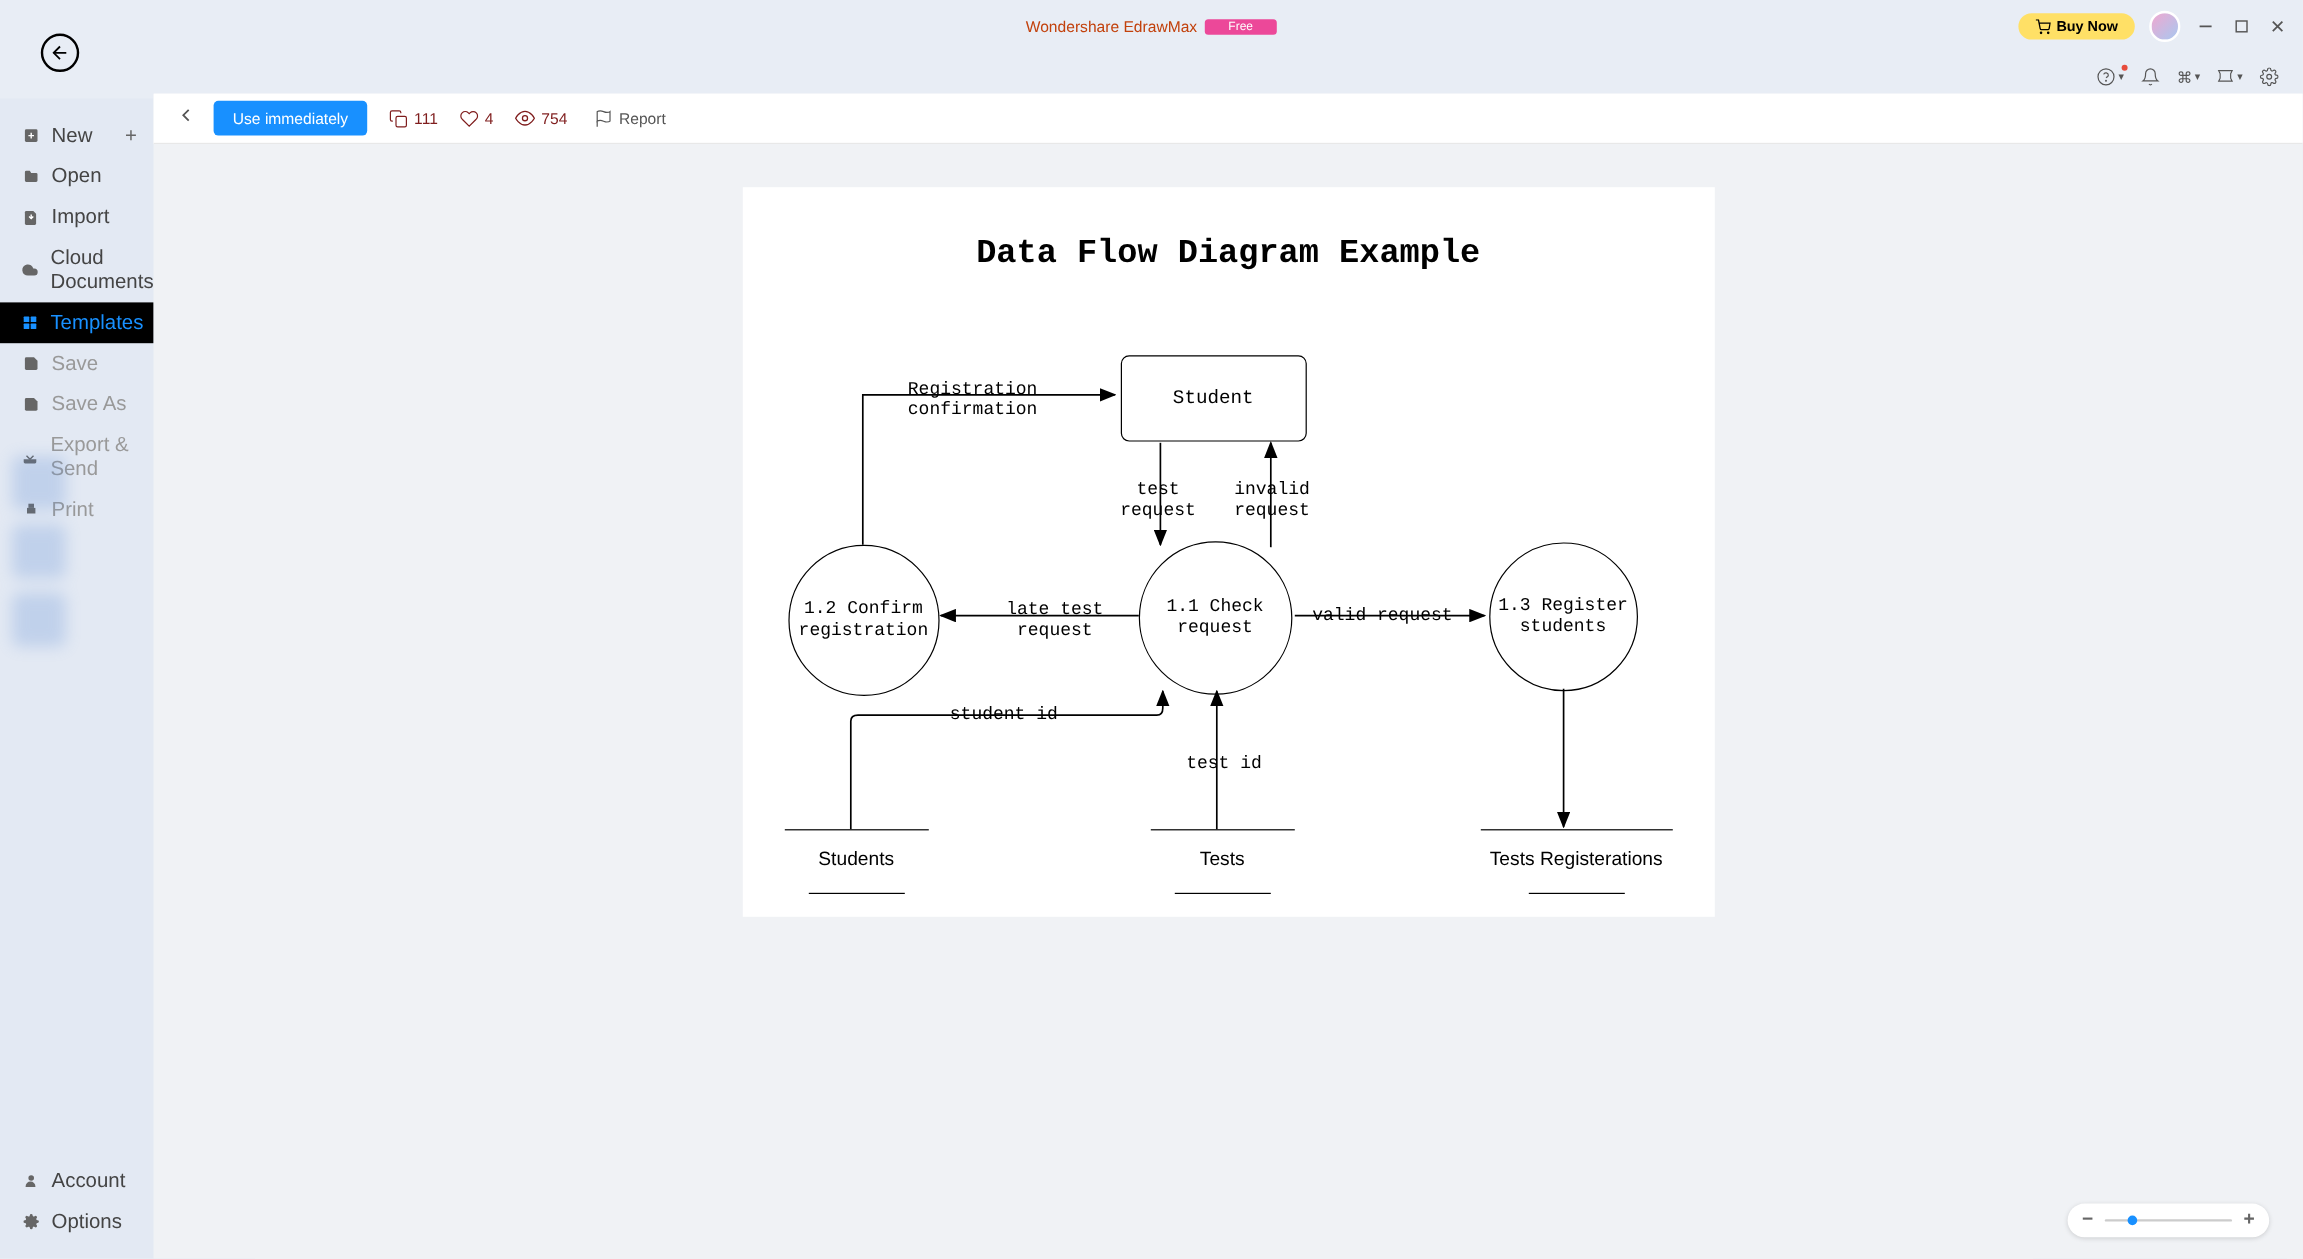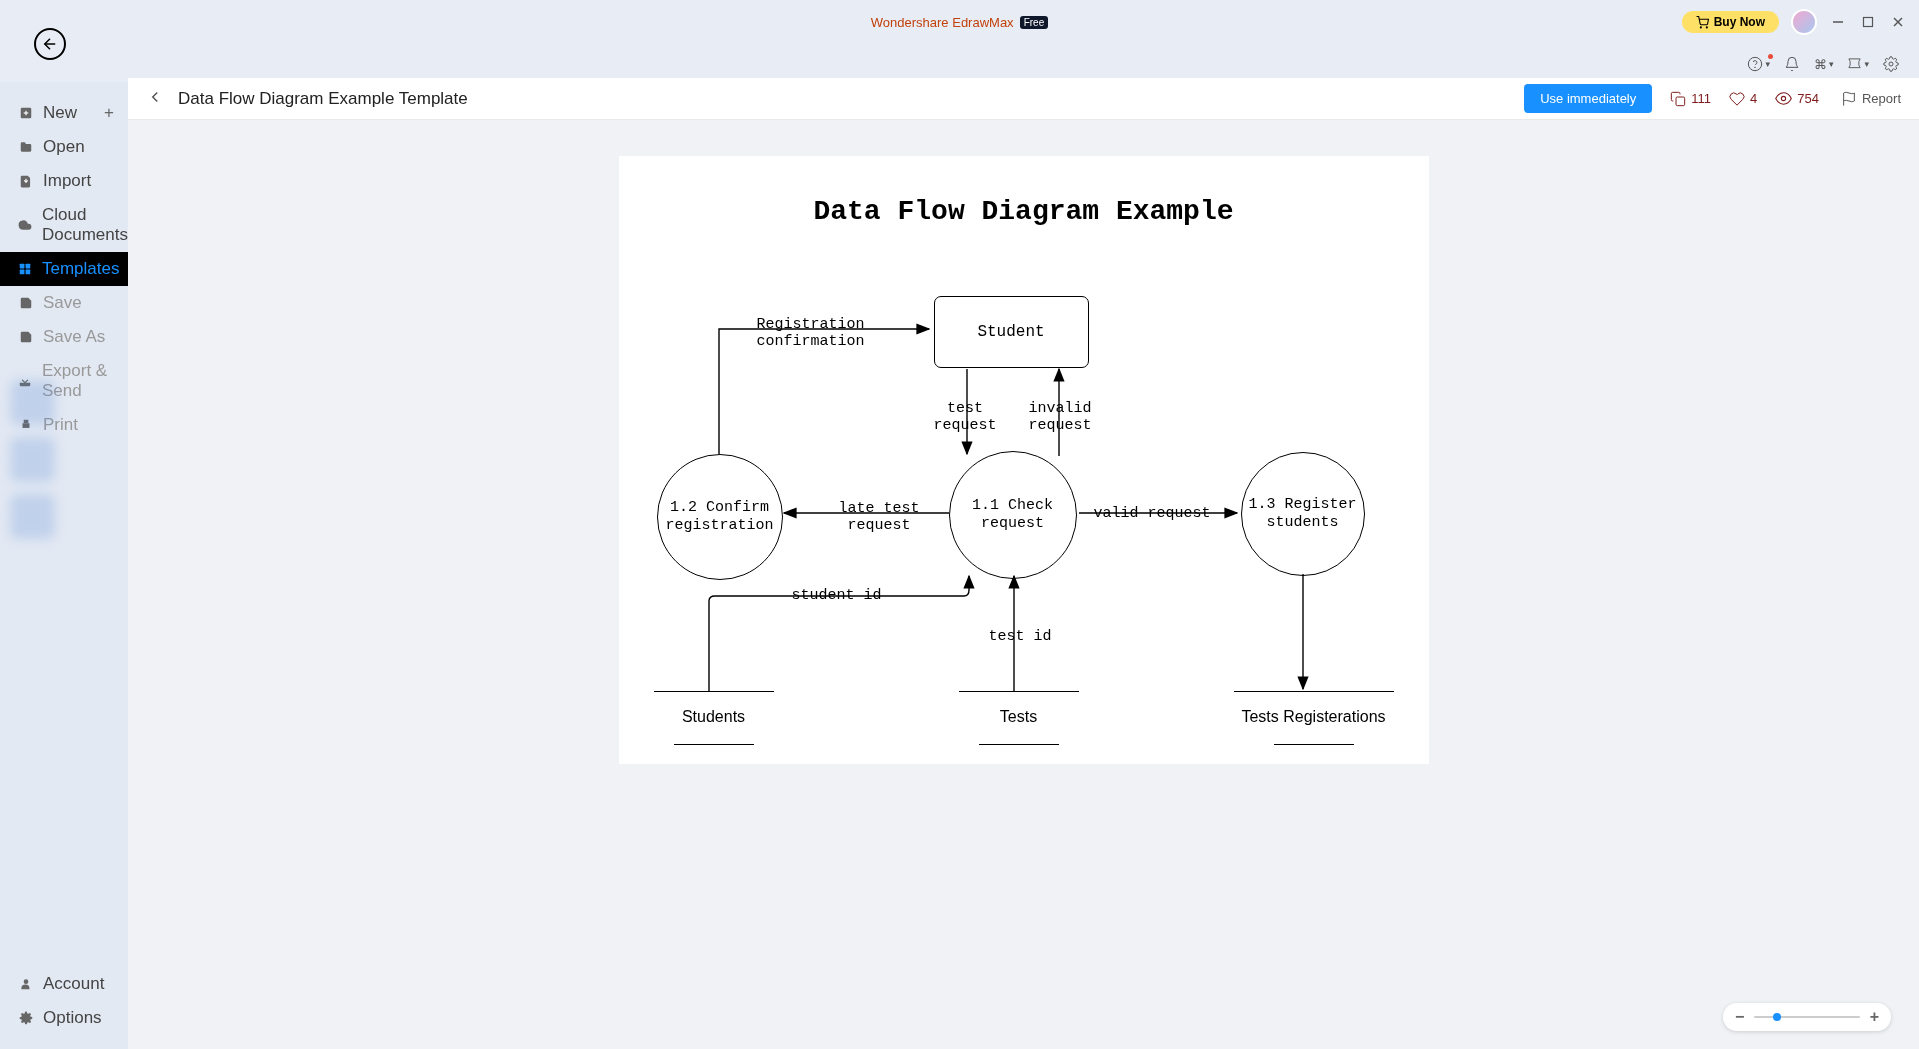--- a/index.html
+++ b/index.html
@@ -1,21 +1,21 @@
 <!DOCTYPE html>
 <html><head>
 <meta charset="utf-8">
 <style>
 * { margin: 0; padding: 0; box-sizing: border-box; font-family: -apple-system, BlinkMacSystemFont, "Segoe UI", Arial, sans-serif; }
 body { width: 1919px; height: 1049px; background: #e8edf5; overflow: hidden; position: relative; }
 
 
 .titlebar { height: 44px; display: flex; align-items: center; justify-content: center; position: relative; }
 .title-text { font-size: 13px; color: #c2410c; font-weight: 500; }
-.title-badge { background: #0f172a; color: #fff; font-size: 10px; padding: 1px 4px; border-radius: 3px; margin-left: 6px; text-align: right; }
+.title-badge { background: #ec4899; color: #fff; font-size: 10px; padding: 1px 20px; border-radius: 3px; margin-left: 6px; text-align: right; }
 .titlebar-right { position: absolute; right: 12px; display: flex; align-items: center; gap: 12px; }
 .buy-now { background: #ffe066; border-radius: 14px; padding: 4px 14px; font-size: 12px; font-weight: 600; display: flex; align-items: center; gap: 5px; cursor: pointer; }
 .avatar { width: 26px; height: 26px; border-radius: 50%; background: linear-gradient(135deg, #f0a8d0, #a8c8f0); border: 2px solid #fff; }
 .winbtn { width: 18px; height: 18px; display: flex; align-items: center; justify-content: center; cursor: pointer; color: #555; }
 
 
 .back-circle { position: absolute; top: 28px; left: 34px; width: 32px; height: 32px; border: 2px solid #000; border-radius: 50%; display: flex; align-items: center; justify-content: center; cursor: pointer; }
 
 
 .toolstrip { position: absolute; top: 50px; right: 20px; height: 28px; display: flex; align-items: center; gap: 14px; color: #555; }
@@ -248,21 +248,20 @@
     <div></div>
     <div></div>
     <div></div>
   </div>
 
 <div class="main">
   <div class="topbar">
     <span class="back-chev"><svg width="18" height="18" viewBox="0 0 24 24" fill="none" stroke="currentColor" stroke-width="2">
           <polyline points="15 18 9 12 15 6"></polyline>
         </svg></span>
-    <span class="page-title">Data Flow Diagram Example Template</span>
     <button class="use-btn">Use immediately</button>
     <div class="stat">
       <svg width="16" height="16" viewBox="0 0 24 24" fill="none" stroke="currentColor" stroke-width="1.5">
           <rect x="9" y="9" width="13" height="13" rx="2"></rect>
           <path d="M5 15H4a2 2 0 0 1-2-2V4a2 2 0 0 1 2-2h9a2 2 0 0 1 2 2v1"></path>
         </svg>
       <span>111</span>
     </div>
     <div class="stat">
       <svg width="16" height="16" viewBox="0 0 24 24" fill="none" stroke="currentColor" stroke-width="1.5">

